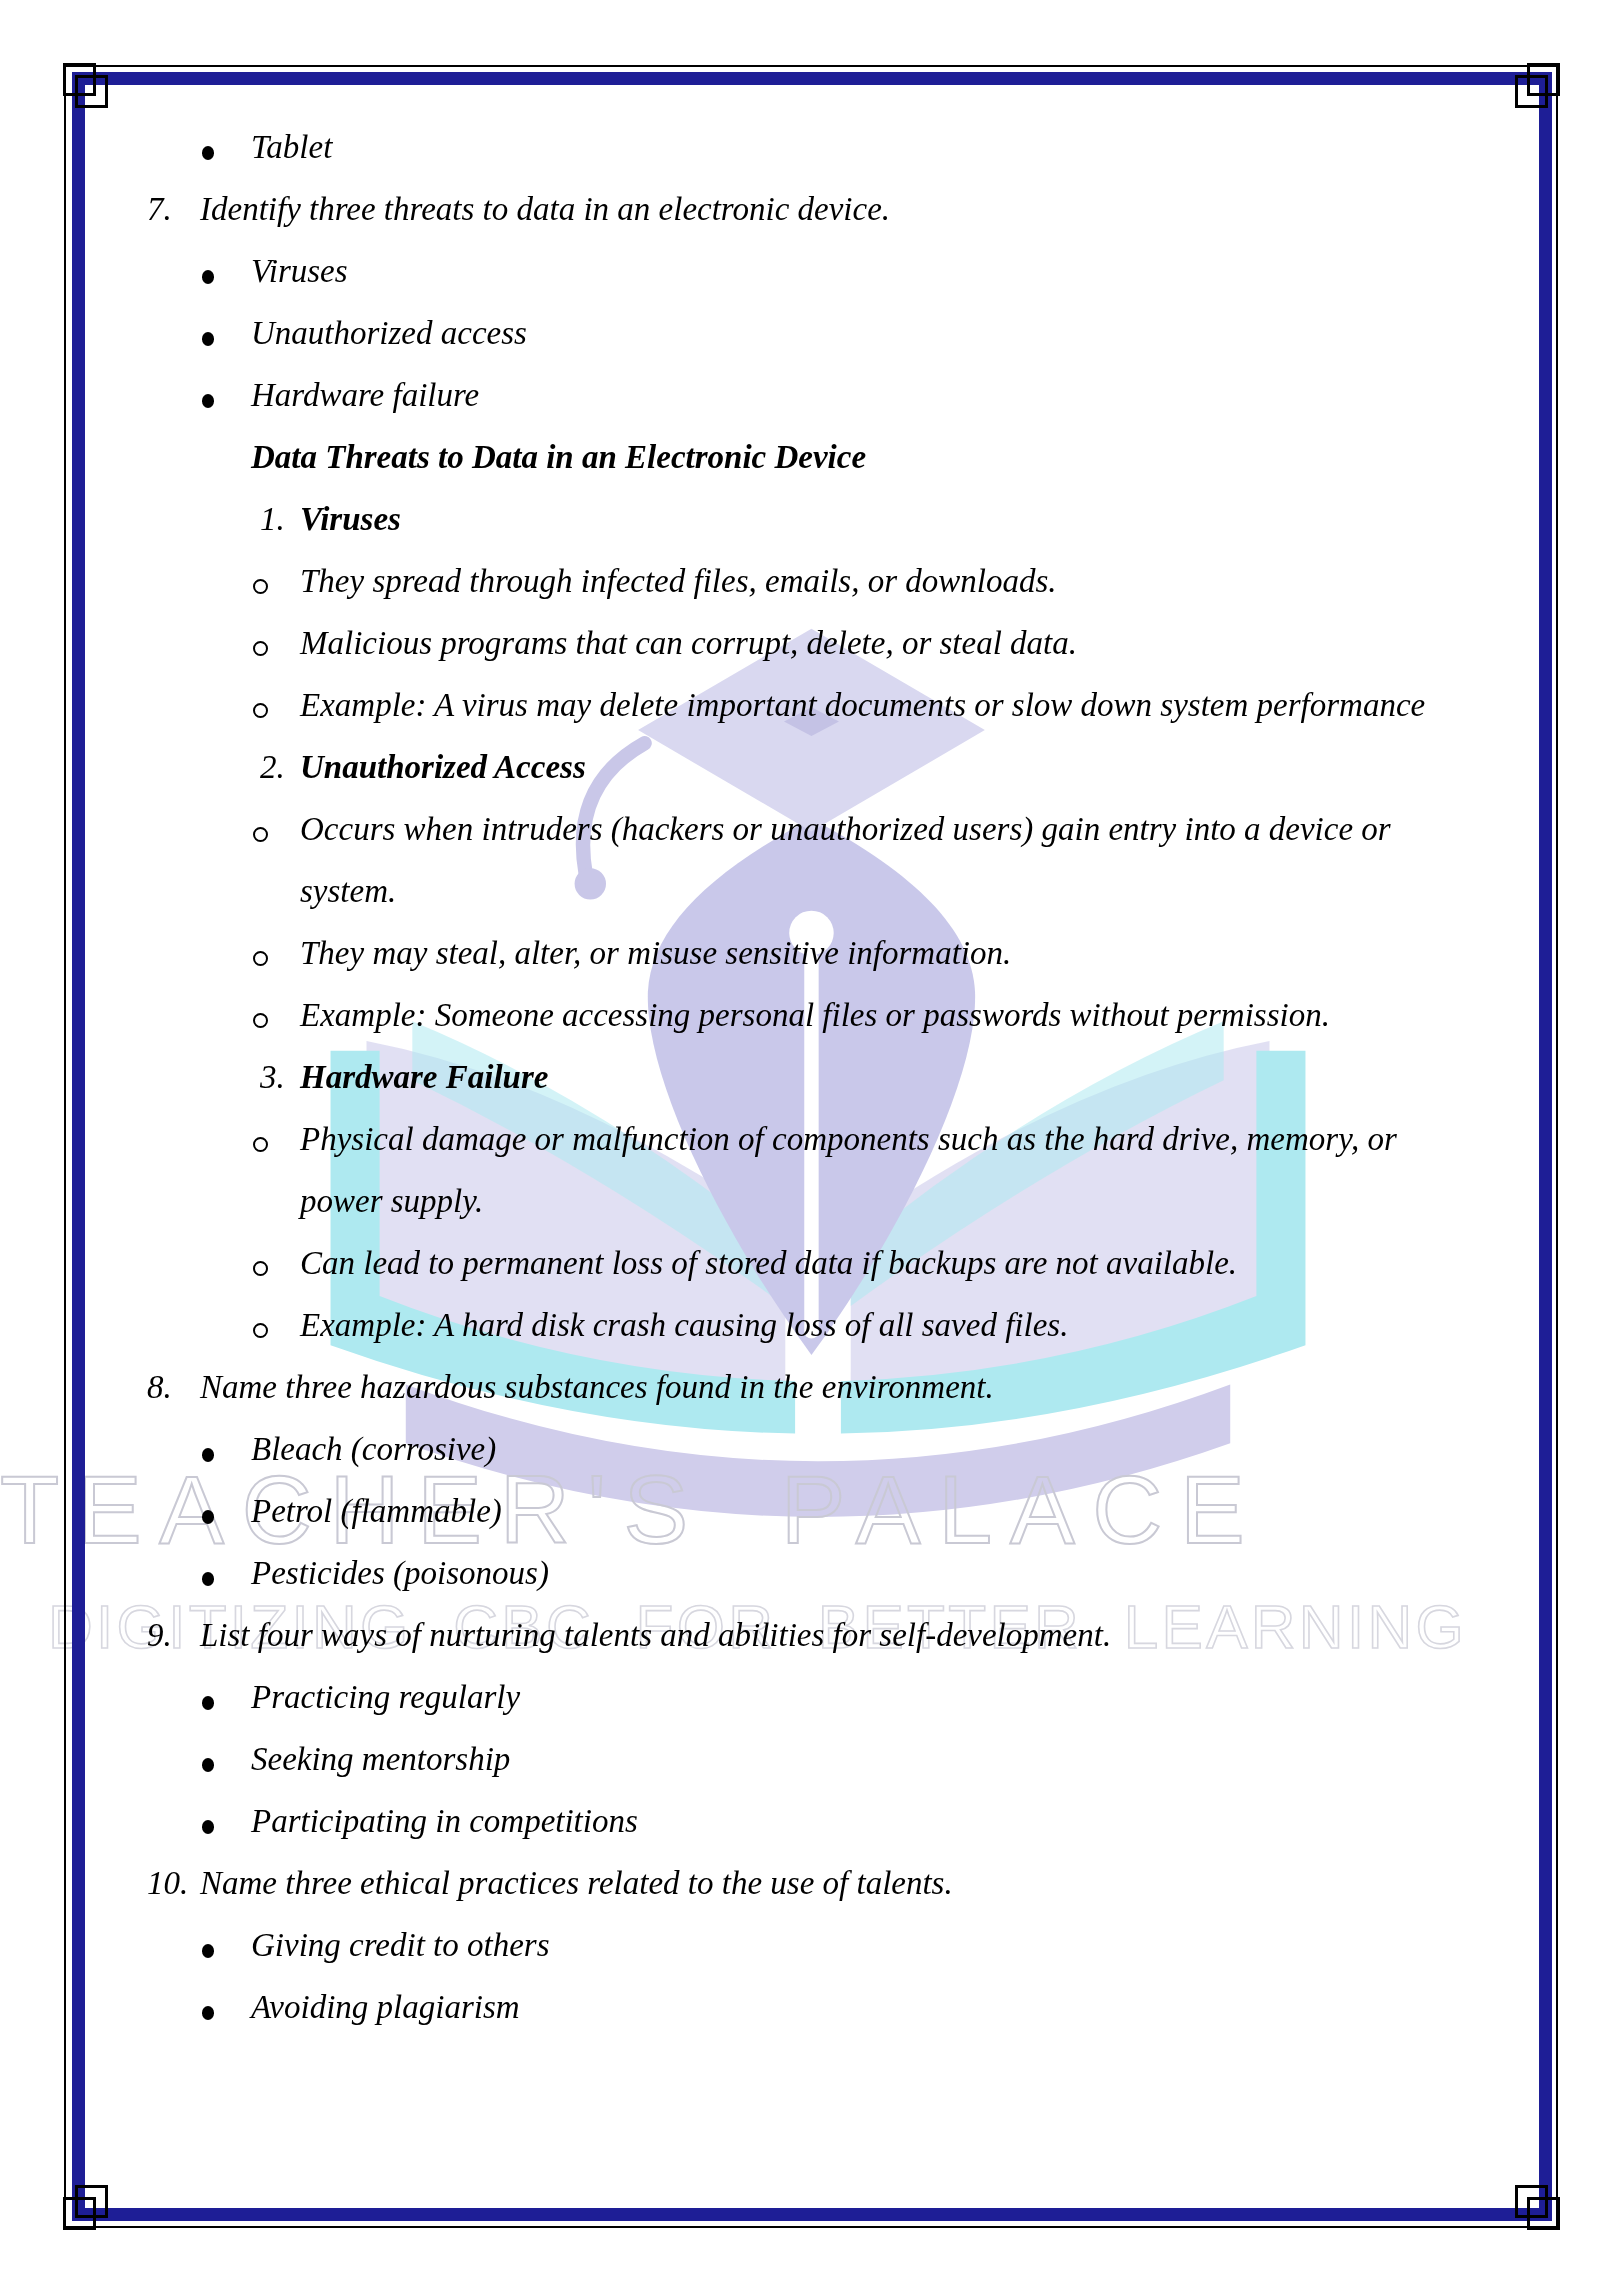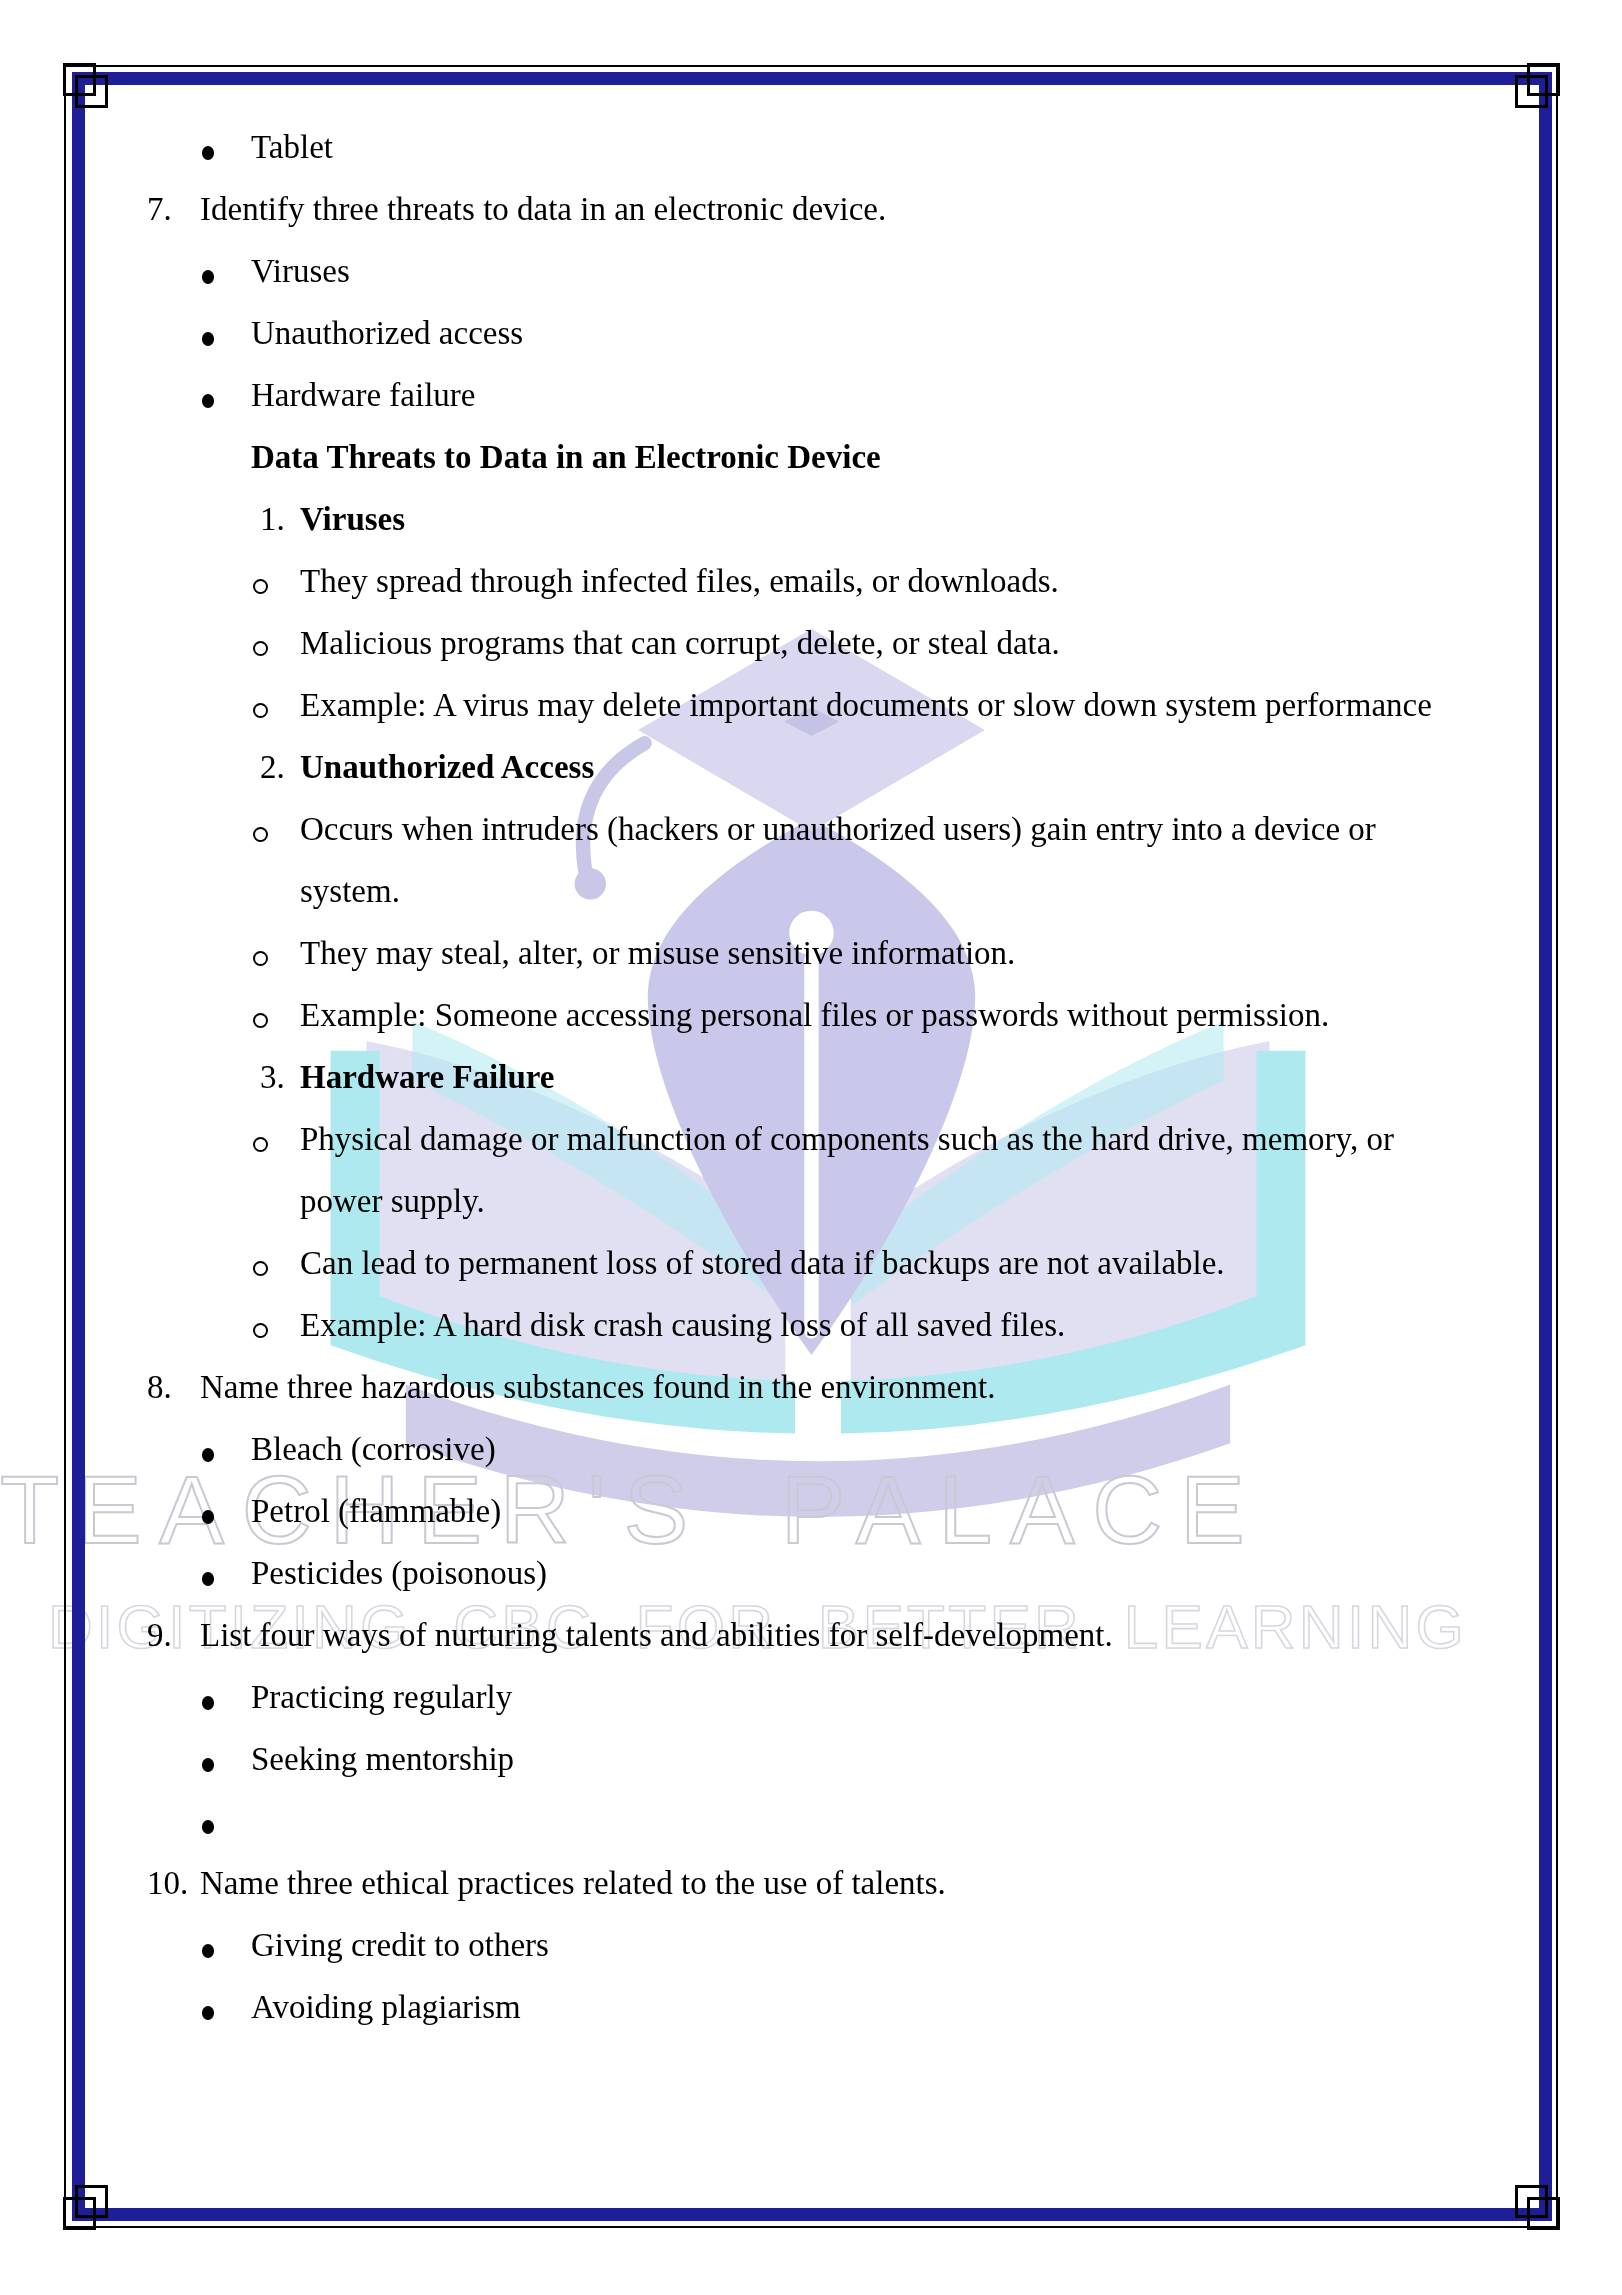--- a/index.html
+++ b/index.html
@@ -23,21 +23,21 @@
   .wm-text{position:absolute;left:0;right:0;text-align:left;z-index:1;
            font-family:Liberation Sans, sans-serif;white-space:nowrap;
            color:rgba(255,255,255,0.01);}
   .wm-title{top:1454px;font-size:97px;font-weight:400;letter-spacing:17.7px;word-spacing:30px;
             -webkit-text-stroke:2px #c9c9d4;}
   .wm-sub{top:1591px;font-size:62px;letter-spacing:3.3px;word-spacing:21px;margin-left:48px;
           -webkit-text-stroke:1.6px #d7d7df;}
 
   
   .content{position:absolute;left:0;top:116px;right:0;z-index:4;}
-  .line{position:relative;height:62px;line-height:62px;font-size:33px;white-space:nowrap;}
+  .line{position:relative;height:62px;line-height:62px;font-size:33px;white-space:nowrap;font-style:italic;}
   .line .txt{position:absolute;top:0;}
   .line.num .txt{left:200px}
   .line.bullet .txt,.line.heading .txt{left:251px}
   .line.subnum .txt,.line.circle .txt,.line.cont .txt{left:300px}
   .txt.b{font-weight:bold}
   .marker{position:absolute;}
   .mark-num{left:147px;top:0;line-height:62px;}
   .mark-subnum{left:260px;top:0;line-height:62px;}
   .mark-dot{left:202px;top:30px;width:12.4px;height:13.7px;background:#000;border-radius:50%;}
   .mark-circle{left:253px;top:29px;width:15px;height:15px;border:2px solid #000;
@@ -214,20 +214,21 @@
     <span class="txt">Practicing regularly</span>
   </div>
 
   <div class="line bullet">
     <span class="marker mark-dot"></span>
     <span class="txt">Seeking mentorship</span>
   </div>
 
   <div class="line bullet">
     <span class="marker mark-dot"></span>
+    <span class="txt">Participating in competitions</span>
   </div>
 
   <div class="line num">
     <span class="marker mark-num">10.</span>
     <span class="txt">Name three ethical practices related to the use of talents.</span>
   </div>
 
   <div class="line bullet">
     <span class="marker mark-dot"></span>
     <span class="txt">Giving credit to others</span>

